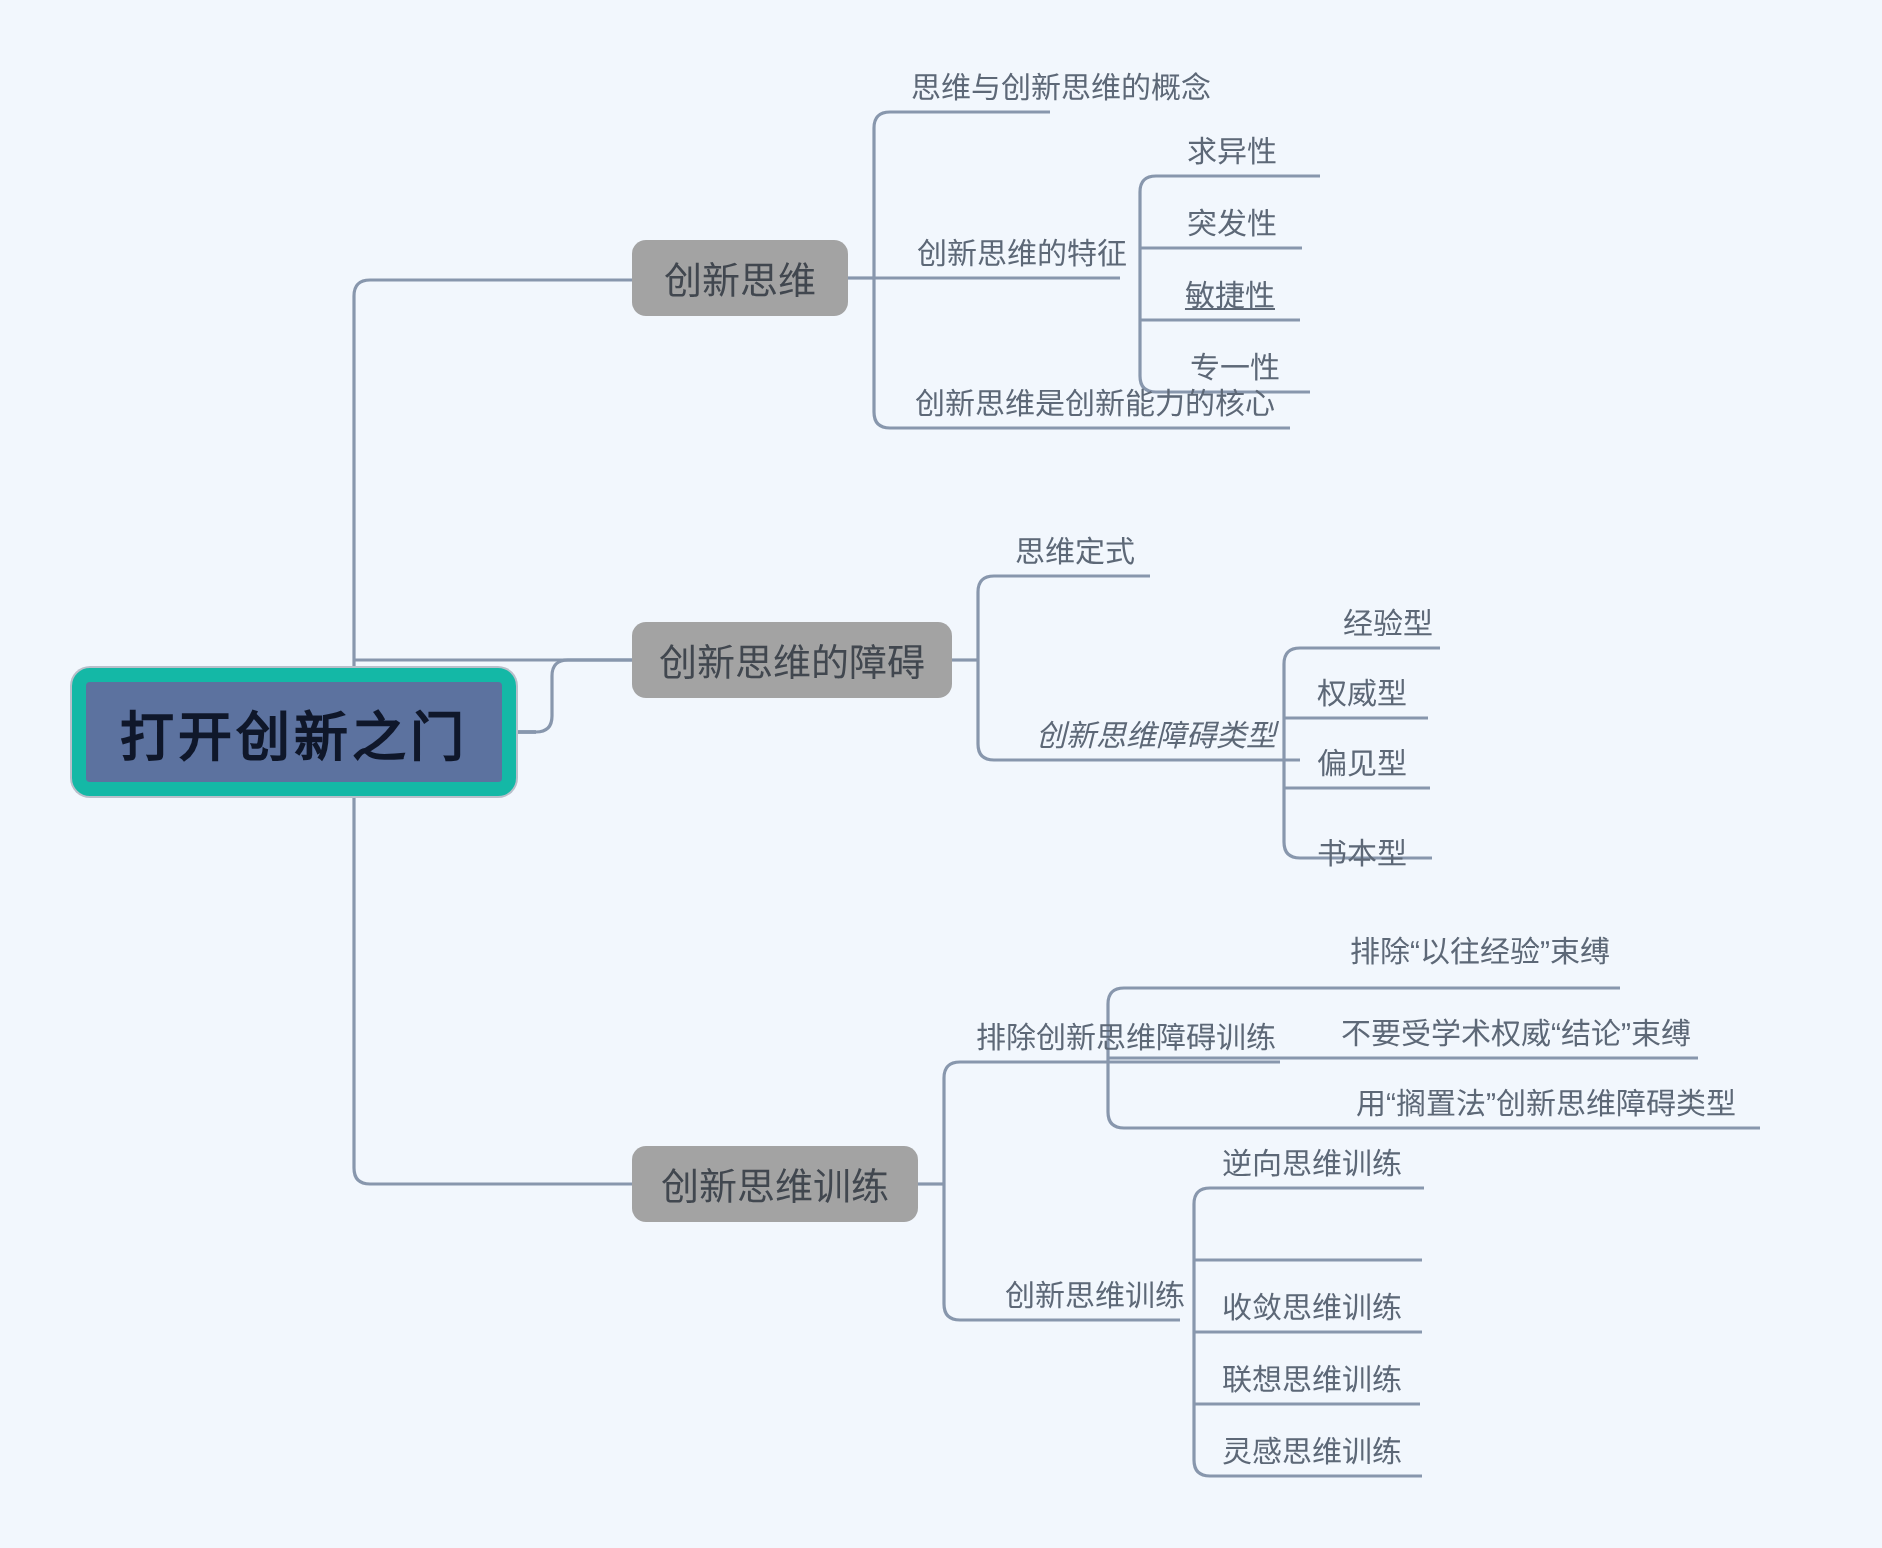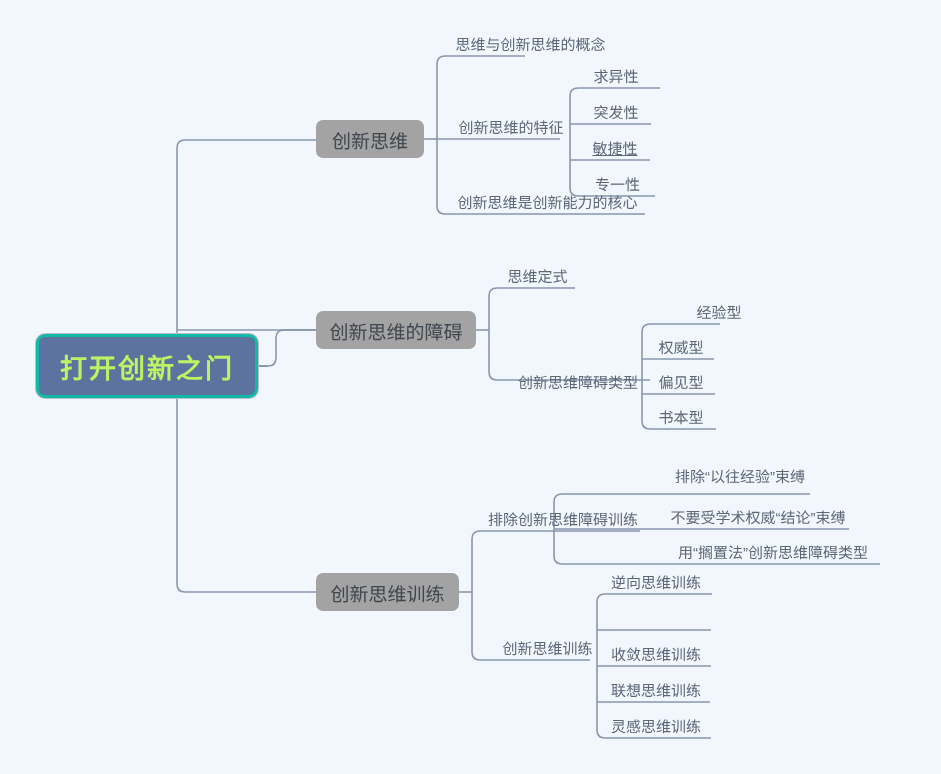--- a/index.html
+++ b/index.html
@@ -46,26 +46,26 @@
     position: absolute;
     box-sizing: border-box;
     white-space: nowrap;
   }
 
   .root-node {
     display: flex;
     align-items: center;
     justify-content: center;
     background: #5c729f;
-    color: #bef264;
+    color: #0f172a;
     font-size: 27px;
     font-weight: bold;
     letter-spacing: 2px;
     border-radius: 9px;
-    border: 3px solid #14b8a6;
+    border: 7px solid #14b8a6;
     box-shadow: 0 0 0 1px #b9bfca;
   }
 
   .branch-node {
     display: flex;
     align-items: center;
     justify-content: center;
     background: #a3a3a3;
     color: #41474f;
     font-size: 19px;
@@ -159,34 +159,34 @@
   </div>
 
   <div class="node branch-node" style="left:316px; top:311px; width:160px; height:38px;">
     <span>创新思维的障碍</span>
   </div>
 
   <div class="node leaf-node" style="left:500px; top:258px; width:75px; height:30px;">
     <span>思维定式</span>
   </div>
 
-  <div class="node leaf-node" style="left:506px; top:364px; width:144px; height:30px;">
+  <div class="node leaf-node" style="left:506px; top:350px; width:144px; height:30px;font-style:italic;">
     <span>创新思维障碍类型</span>
   </div>
 
-  <div class="node leaf-node" style="left:684px; top:294px; width:70px; height:30px;align-items:flex-end;">
+  <div class="node leaf-node" style="left:659px; top:294px; width:70px; height:30px;align-items:flex-end;">
     <span>经验型</span>
   </div>
   <div class="node leaf-node" style="left:646px; top:329px; width:70px; height:30px;">
     <span>权威型</span>
   </div>
   <div class="node leaf-node" style="left:646px; top:364px; width:70px; height:30px;">
     <span>偏见型</span>
   </div>
-  <div class="node leaf-node" style="left:646px; top:399px; width:70px; height:30px;font-family:Liberation Serif, serif;">
+  <div class="node leaf-node" style="left:646px; top:409px; width:70px; height:30px;font-family:Liberation Serif, serif;">
     <span>书本型</span>
   </div>
 
   <div class="node branch-node" style="left:316px; top:573px; width:143px; height:38px;">
     <span>创新思维训练</span>
   </div>
 
   <div class="node leaf-node" style="left:486px; top:501px; width:154px; height:30px;">
     <span>排除创新思维障碍训练</span>
   </div>

